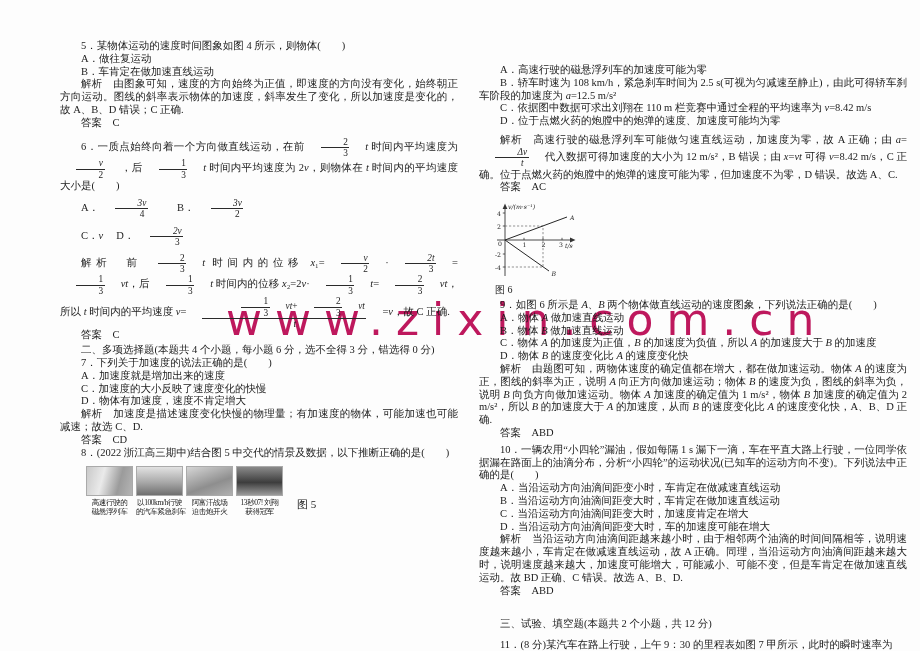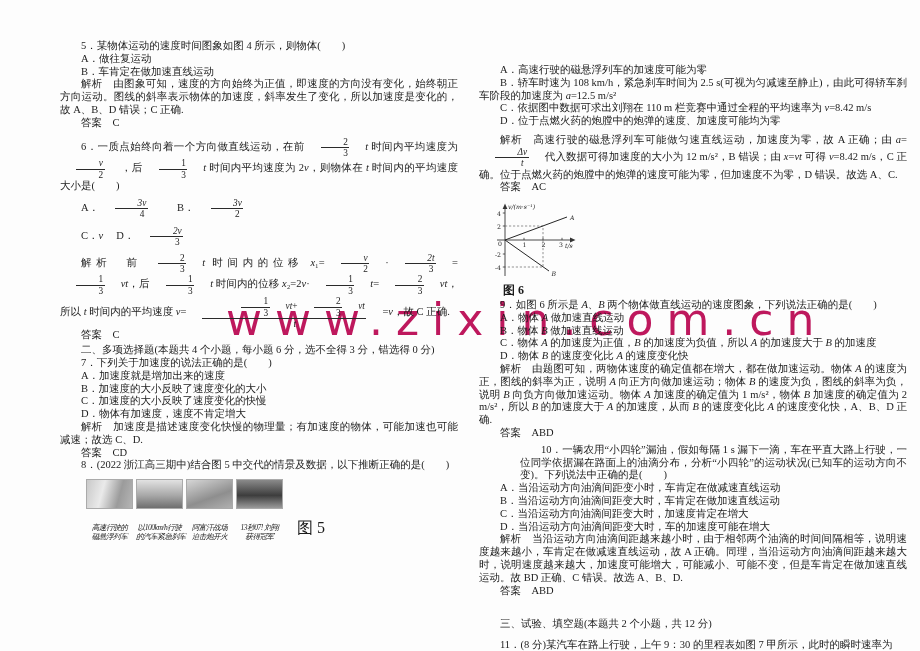--- a/index.html
+++ b/index.html
@@ -19,27 +19,27 @@
   .frac .fd{display:block;padding:0 1.5px;}
   
   .fig5{margin-top:7px;padding-left:26px;display:flex;align-items:flex-end;}
   .photo-row{display:flex;gap:3px;}
   .ph{width:47px;}
   .photo{height:30px;border:1px solid #aaa;box-sizing:border-box;}
   .p1{background:linear-gradient(105deg,#c9c9c9 0%,#eaeaea 35%,#9b9b9b 70%,#b5b5b5 100%);}
   .p2{background:linear-gradient(180deg,#e2e2e2 0%,#a8a8a8 55%,#6f6f6f 100%);}
   .p3{background:linear-gradient(160deg,#d6d6d6 0%,#8e8e8e 60%,#b0b0b0 100%);}
   .p4{background:linear-gradient(180deg,#8a8a8a 0%,#3d3d3d 55%,#9a9a9a 100%);}
-  .cap{font-size:7.6px;line-height:9px;text-align:center;margin-top:14px;white-space:nowrap;
-       letter-spacing:-0.5px;color:#222;font-style:italic;}
-  .fig5label{margin-left:14px;margin-bottom:6px;font-size:16px;}
+  .cap{font-size:7.6px;line-height:9px;text-align:center;margin-top:2px;white-space:nowrap;
+       letter-spacing:-0.5px;color:#222;}
+  .fig5label{margin-left:14px;margin-bottom:6px;font-size:11px;}
   
   .fig6wrap{margin:4px 0 2px 8px;}
   .fig6svg{display:block;}
-  .fig6label{font-size:12px;margin:0 0 2px 16px;font-weight:bold;}
+  .fig6label{font-size:10px;margin:0 0 2px 8px;}
   .ax{stroke:#333;stroke-width:0.9;}
   .tk{stroke:#333;stroke-width:0.8;}
   .dash{stroke:#666;stroke-width:0.7;stroke-dasharray:2.2,1.8;fill:none;}
   .dl{stroke:#262626;stroke-width:1;}
   .fig6svg text{font-size:6.2px;fill:#222;font-family:"DejaVu Serif",serif;}
   .fig6svg .it{font-style:italic;}
 </style>
 </head>
 <body>
 
@@ -55,21 +55,20 @@
         <p><b>解析</b>　由图象可知，速度的方向始终为正值，即速度的方向没有变化，始终朝正方向运动。图线的斜率表示物体的加速度，斜率发生了变化，所以加速度是变化的，故 A、B、D 错误；C 正确.</p>
         <p><b>答案</b>　C</p>
         <p style="margin-top: 7px;">6．一质点始终向着一个方向做直线运动，在前<span class="frac"><span class="fn">2</span><span class="fd">3</span></span><i>t</i> 时间内平均速度为<span class="frac"><span class="fn"><i>v</i></span><span class="fd">2</span></span>，后<span class="frac"><span class="fn">1</span><span class="fd">3</span></span><i>t</i> 时间内平均速度为 2<i>v</i>，则物体在 <i>t</i> 时间内的平均速度大小是(　　)</p>
         <p style="margin-top: 5px;">A．<span class="frac"><span class="fn"><i>3v</i></span><span class="fd">4</span></span>　 B．<span class="frac"><span class="fn"><i>3v</i></span><span class="fd">2</span></span></p>
         <p style="margin-top: 6px;">C．<i>v</i>　 D．<span class="frac"><span class="fn"><i>2v</i></span><span class="fd">3</span></span></p>
         <p style="margin-top: 5px;"><b>解析</b>　前<span class="frac"><span class="fn">2</span><span class="fd">3</span></span><i>t</i> 时间内的位移 <i>x</i>₁=<span class="frac"><span class="fn"><i>v</i></span><span class="fd">2</span></span>·<span class="frac"><span class="fn"><i>2t</i></span><span class="fd">3</span></span>=<span class="frac"><span class="fn">1</span><span class="fd">3</span></span><i>vt</i>，后<span class="frac"><span class="fn">1</span><span class="fd">3</span></span><i>t</i> 时间内的位移 <i>x</i>₂=2<i>v</i>·<span class="frac"><span class="fn">1</span><span class="fd">3</span></span><i>t</i>=<span class="frac"><span class="fn">2</span><span class="fd">3</span></span><i>vt</i>，所以 <i>t</i> 时间内的平均速度 <i>v</i>=<span class="frac"><span class="fn"><span class="frac"><span class="fn">1</span><span class="fd">3</span></span><i>vt</i>+<span class="frac"><span class="fn">2</span><span class="fd">3</span></span><i>vt</i></span><span class="fd"><i>t</i></span></span>=<i>v</i>，故 C 正确.</p>
         <p><b>答案</b>　C</p>
         <p style="margin-top: 2px;"><b>二、多项选择题</b>(本题共 4 个小题，每小题 6 分，选不全得 3 分，错选得 0 分)</p>
         <p>7．下列关于加速度的说法正确的是(　　)</p>
         <p>A．加速度就是增加出来的速度</p>
-        <p>B．加速度的大小反映了速度变化的大小</p>
         <p>C．加速度的大小反映了速度变化的快慢</p>
         <p>D．物体有加速度，速度不肯定增大</p>
         <p><b>解析</b>　加速度是描述速度变化快慢的物理量；有加速度的物体，可能加速也可能减速；故选 C、D.</p>
         <p><b>答案</b>　CD</p>
         <p style=" font-family: Liberation Serif, serif;">8．(2022 浙江高三期中)结合图 5 中交代的情景及数据，以下推断正确的是(　　)</p>
       </div>
 
     <div class="fig5">
       <div class="photo-row">
         <div class="ph">
@@ -148,21 +147,21 @@
     </div>
 
     <div>
         <p>9．如图 6 所示是 <i>A</i>、<i>B</i> 两个物体做直线运动的速度图象，下列说法正确的是(　　)</p>
         <p>A．物体 <i>A</i> 做加速直线运动</p>
         <p>B．物体 <i>B</i> 做加速直线运动</p>
         <p>C．物体 <i>A</i> 的加速度为正值，<i>B</i> 的加速度为负值，所以 <i>A</i> 的加速度大于 <i>B</i> 的加速度</p>
         <p>D．物体 <i>B</i> 的速度变化比 <i>A</i> 的速度变化快</p>
         <p><b>解析</b>　由题图可知，两物体速度的确定值都在增大，都在做加速运动。物体 <i>A</i> 的速度为正，图线的斜率为正，说明 <i>A</i> 向正方向做加速运动；物体 <i>B</i> 的速度为负，图线的斜率为负，说明 <i>B</i> 向负方向做加速运动。物体 <i>A</i> 加速度的确定值为 1 m/s²，物体 <i>B</i> 加速度的确定值为 2 m/s²，所以 <i>B</i> 的加速度大于 <i>A</i> 的加速度，从而 <i>B</i> 的速度变化比 <i>A</i> 的速度变化快，A、B、D 正确.</p>
         <p><b>答案</b>　ABD</p>
-        <p style="margin-top: 4px; margin-left: 41px;">10．一辆农用“小四轮”漏油，假如每隔 1 s 漏下一滴，车在平直大路上行驶，一位同学依据漏在路面上的油滴分布，分析“小四轮”的运动状况(已知车的运动方向不变)。下列说法中正确的是(　　)</p>
+        <p style="margin-top: 4px;">10．一辆农用“小四轮”漏油，假如每隔 1 s 漏下一滴，车在平直大路上行驶，一位同学依据漏在路面上的油滴分布，分析“小四轮”的运动状况(已知车的运动方向不变)。下列说法中正确的是(　　)</p>
         <p>A．当沿运动方向油滴间距变小时，车肯定在做减速直线运动</p>
         <p>B．当沿运动方向油滴间距变大时，车肯定在做加速直线运动</p>
         <p>C．当沿运动方向油滴间距变大时，加速度肯定在增大</p>
         <p>D．当沿运动方向油滴间距变大时，车的加速度可能在增大</p>
         <p><b>解析</b>　当沿运动方向油滴间距越来越小时，由于相邻两个油滴的时间间隔相等，说明速度越来越小，车肯定在做减速直线运动，故 A 正确。同理，当沿运动方向油滴间距越来越大时，说明速度越来越大，加速度可能增大，可能减小、可能不变，但是车肯定在做加速直线运动。故 BD 正确、C 错误。故选 A、B、D.</p>
         <p><b>答案</b>　ABD</p>
         <p style="margin-top: 21px;"><b>三、试验、填空题</b>(本题共 2 个小题，共 12 分)</p>
         <p style="margin-top: 8px;">11．(8 分)某汽车在路上行驶，上午 9：30 的里程表如图 7 甲所示，此时的瞬时速率为</p>
       </div>
   </div>

